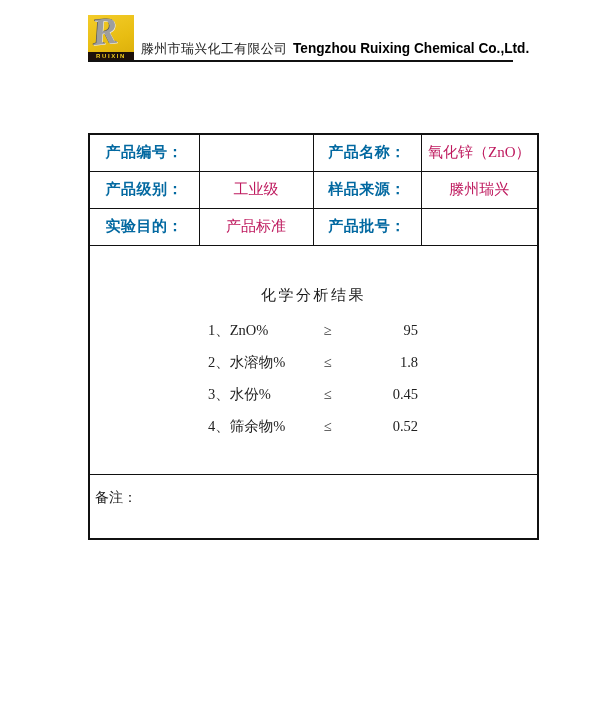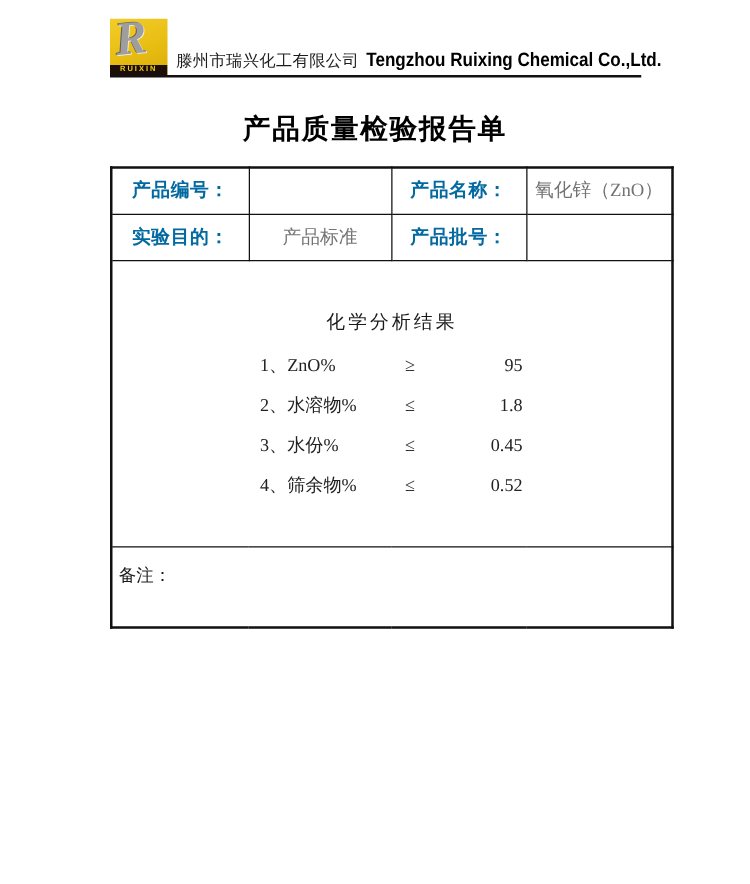--- a/index.html
+++ b/index.html
@@ -86,21 +86,21 @@
   .report-table { border-width: 2px; }
   .report-table td { padding: 0; vertical-align: middle; }
 
   td.lbl {
     font-family: "Liberation Sans", sans-serif;
     font-weight: bold; font-size: 15px; color: #0369a1;
     text-align: center; letter-spacing: 0.5px;
   }
   td.val {
     font-family: "Liberation Serif", serif;
-    font-size: 15px; color: #737373;
+    font-size: 15px; color: #be185d;
     text-align: center;
   }
   tr.info-row { height: 37px; }
 
   
   td.analysis-cell { vertical-align: top; height: 229px; }
   .analysis-title {
     margin-top: 40px;
     text-align: center;
     font-family: "Liberation Serif", serif;
@@ -151,37 +151,42 @@
       <div class="logo-r">R</div>
       <div class="logo-band">RUIXIN</div>
     </div>
     <div class="company-names">
       <span class="company-cn">滕州市瑞兴化工有限公司</span>
       <span class="company-en">Tengzhou Ruixing Chemical Co.,Ltd.</span>
     </div>
   </div>
   <div class="header-rule"></div>
 
-  <div class="doc-title">产品质量检验报告单</div>
 
   <table class="report-table">
     <colgroup>
       <col style="width:110px">
         <col style="width:114px">
         <col style="width:108px">
         <col style="width:117px">
     </colgroup>
     <tbody>
       <tr class="info-row">
         <td class="lbl">产品编号：</td>
         <td class="val"></td>
         <td class="lbl">产品名称：</td>
         <td class="val">氧化锌（ZnO）</td>
       </tr>
       <tr class="info-row">
+        <td class="lbl">产品级别：</td>
+        <td class="val">工业级</td>
+        <td class="lbl">样品来源：</td>
+        <td class="val">滕州瑞兴</td>
+      </tr>
+      <tr class="info-row">
         <td class="lbl">实验目的：</td>
         <td class="val">产品标准</td>
         <td class="lbl">产品批号：</td>
         <td class="val"></td>
       </tr>
 
       <tr>
         <td class="analysis-cell" colspan="4">
           <div class="analysis-title">化学分析结果</div>
           <div class="analysis-items">

